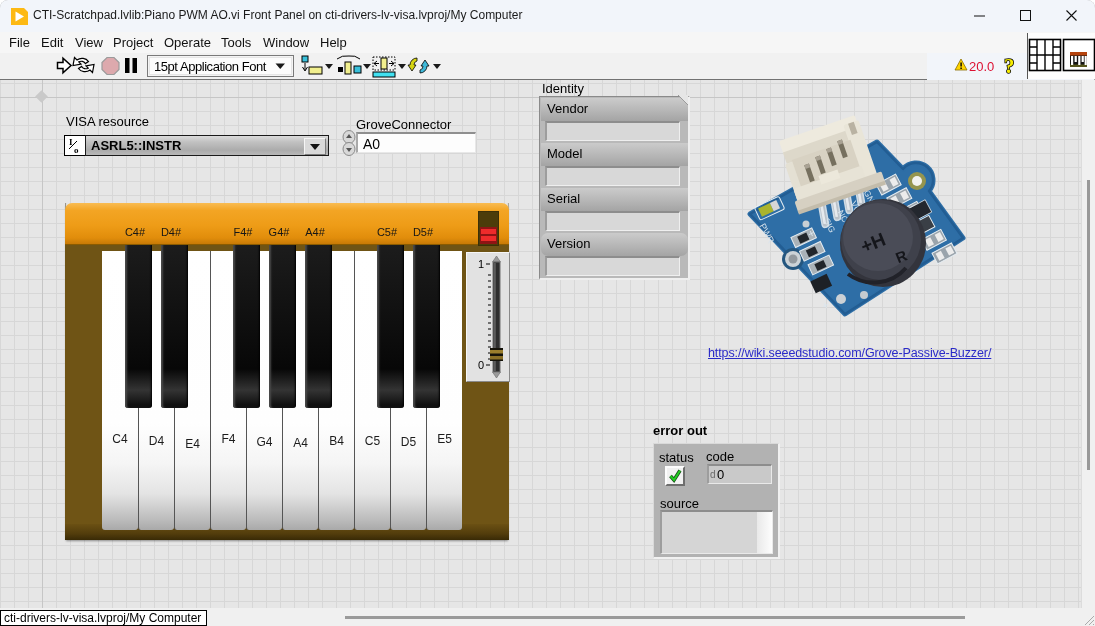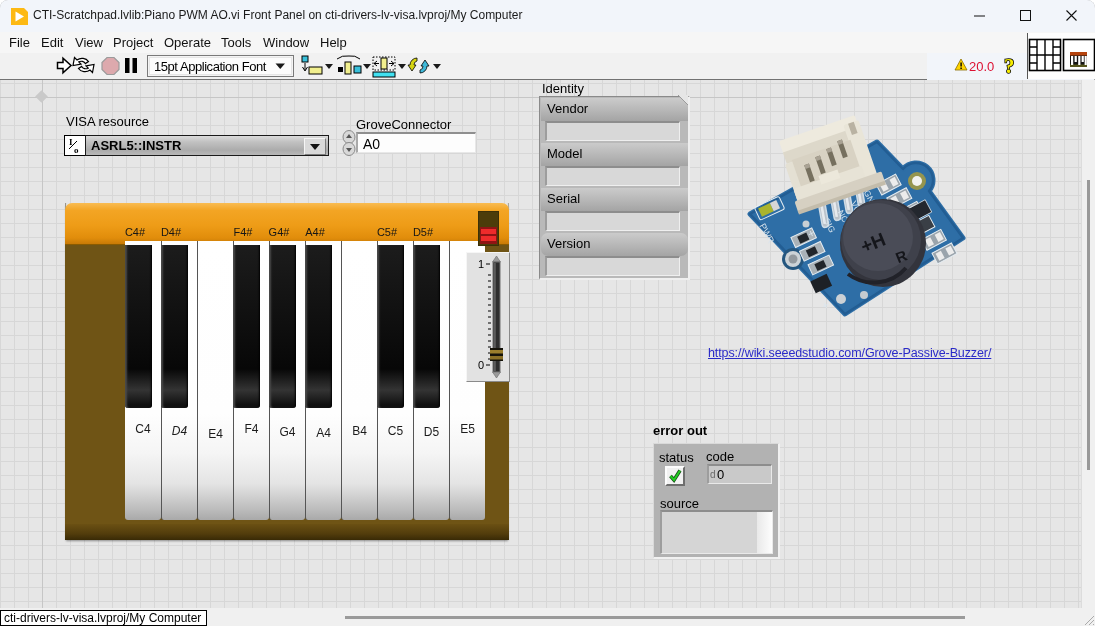--- a/index.html
+++ b/index.html
@@ -47,22 +47,22 @@
 
 #errout{position:absolute;left:653px;top:363px;width:124px;height:113px;background:#b2b2b2;
  border-top:1px solid #d9d9d9;border-left:1px solid #d9d9d9;border-right:2px solid #f1f1f1;border-bottom:2px solid #f1f1f1;}
 
 #piano{position:absolute;left:65px;top:123px;width:444px;height:337px;box-shadow:inset 2px 0 1px -1px rgba(40,28,0,.45), inset -2px 0 1px -1px rgba(40,28,0,.35), 0 2px 2px -1px rgba(0,0,0,.4);}
 #piano-head{position:absolute;left:0;top:0;width:444px;height:42px;border-radius:7px 7px 0 0;box-sizing:border-box;border-bottom:1px solid #8a5b00;
  background:linear-gradient(180deg,#f9bc52 0%,#f3a524 18%,#ee9c17 55%,#e18d0b 85%,#c87a06 100%);}
 #piano-body{position:absolute;left:0;top:42px;width:444px;height:295px;background:#6f5415;}
 #piano-bottom{position:absolute;left:0;top:321px;width:444px;height:16px;
  background:linear-gradient(180deg,#6b5013 0%,#533d0c 60%,#392a06 100%);}
-.wkey{position:absolute;top:38px;width:36px;height:279px;box-sizing:border-box;border-radius:0 0 3px 3px;
- background:linear-gradient(180deg,#ffffff 0%,#fefefe 62%,#f5f5f5 76%,#e4e4e4 87%,#bdbdbd 96%,#a9a9a9 100%);margin-left:23px;}
+.wkey{position:absolute;top:48px;width:36px;height:279px;box-sizing:border-box;border-radius:0 0 3px 3px;
+ background:linear-gradient(180deg,#ffffff 0%,#fefefe 62%,#f5f5f5 76%,#e4e4e4 87%,#bdbdbd 96%,#a9a9a9 100%);}
 .wkey span{position:absolute;left:0;width:100%;text-align:center;font-size:12px;color:#1c1c1c;}
 .bkey{position:absolute;top:42px;width:27px;height:163px;border-radius:0 0 3px 3px;
  background:linear-gradient(180deg,#1c1c1c 0%,#0d0d0d 55%,#070707 76%,#343434 89%,#101010 98%);
  box-shadow:inset 3px 0 2px -1px #4a4a4a, inset -2px 0 2px -1px #000;}
 .bklbl{position:absolute;top:23px;width:40px;text-align:center;font-size:11px;color:#161616;}
 #led{position:absolute;left:413px;top:8px;width:19px;height:33px;background:#4c3c0a;border:1px solid #3c3008;}
 #slider-panel{position:absolute;left:401px;top:49px;width:42px;height:128px;background:#e2e2e2;
  border-top:1px solid #f6f6f6;border-left:1px solid #f6f6f6;border-right:1px solid #8a8a8a;border-bottom:1px solid #8a8a8a;}
 
 #bottombar{position:absolute;left:0;top:608px;width:1095px;height:18px;background:#f0f0f0;}
@@ -246,21 +246,21 @@
       </svg>
 
  <div id="piano">
   <div id="piano-body"></div>
   <div id="piano-head"></div>
   <div id="piano-bottom"></div>
   <div id="wkeys">
           <div class="wkey" style="left:37px;width:36px;">
             <span style="top:181px">C4</span>
           </div>
-          <div class="wkey" style="left:73px;border-left:1.5px solid #555;font-style:italic;">
+          <div class="wkey" style="left:73px;border-left:1.5px solid #555;">
             <span style="top:183px">D4</span>
           </div>
           <div class="wkey" style="left:109px;border-left:1.5px solid #555;">
             <span style="top:186px">E4</span>
           </div>
           <div class="wkey" style="left:145px;border-left:1.5px solid #555;">
             <span style="top:181px">F4</span>
           </div>
           <div class="wkey" style="left:181px;border-left:1.5px solid #555;">
             <span style="top:184px">G4</span>

